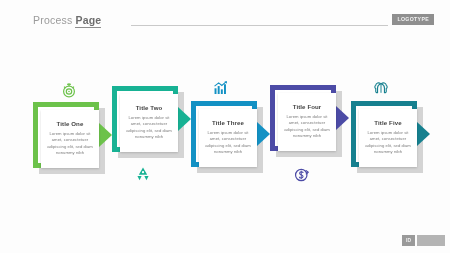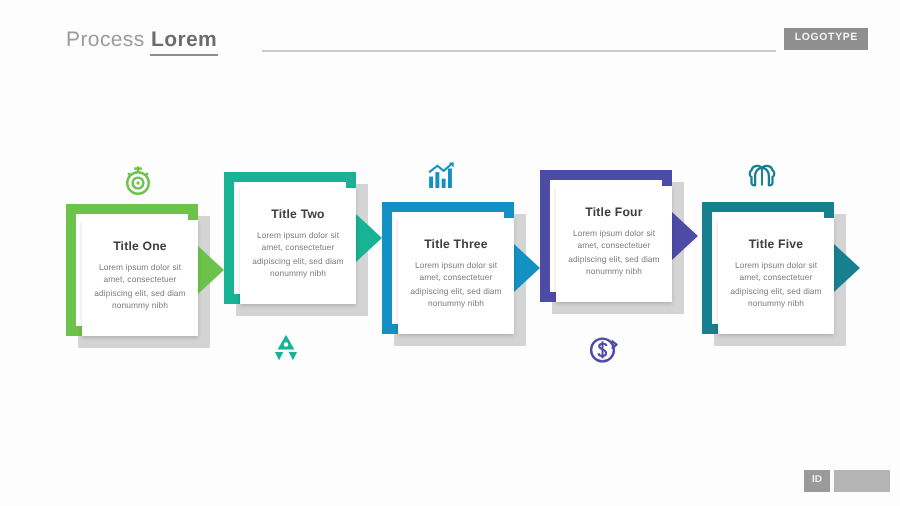--- a/index.html
+++ b/index.html
@@ -84,21 +84,21 @@
   .fb-bar{width:28px;height:11px;background:#b4b4b4;}
 </style>
 </head>
 <body>
 
 <div class="page">
 
   <div class="header">
     <div class="title">
       <span>Process</span>
-      <b>Lorem</b>
+      <b>Page</b>
     </div>
     <div class="hrule"></div>
     <div class="logotype">LOGOTYPE</div>
   </div>
 
   <div class="diagram">
 
     <div class="step">
       <div class="icon" style="left:60px;top:26px;">
         <svg width="18" height="18" viewBox="0 0 24 24" fill="none" stroke="#6CC24A" stroke-width="1.6">

